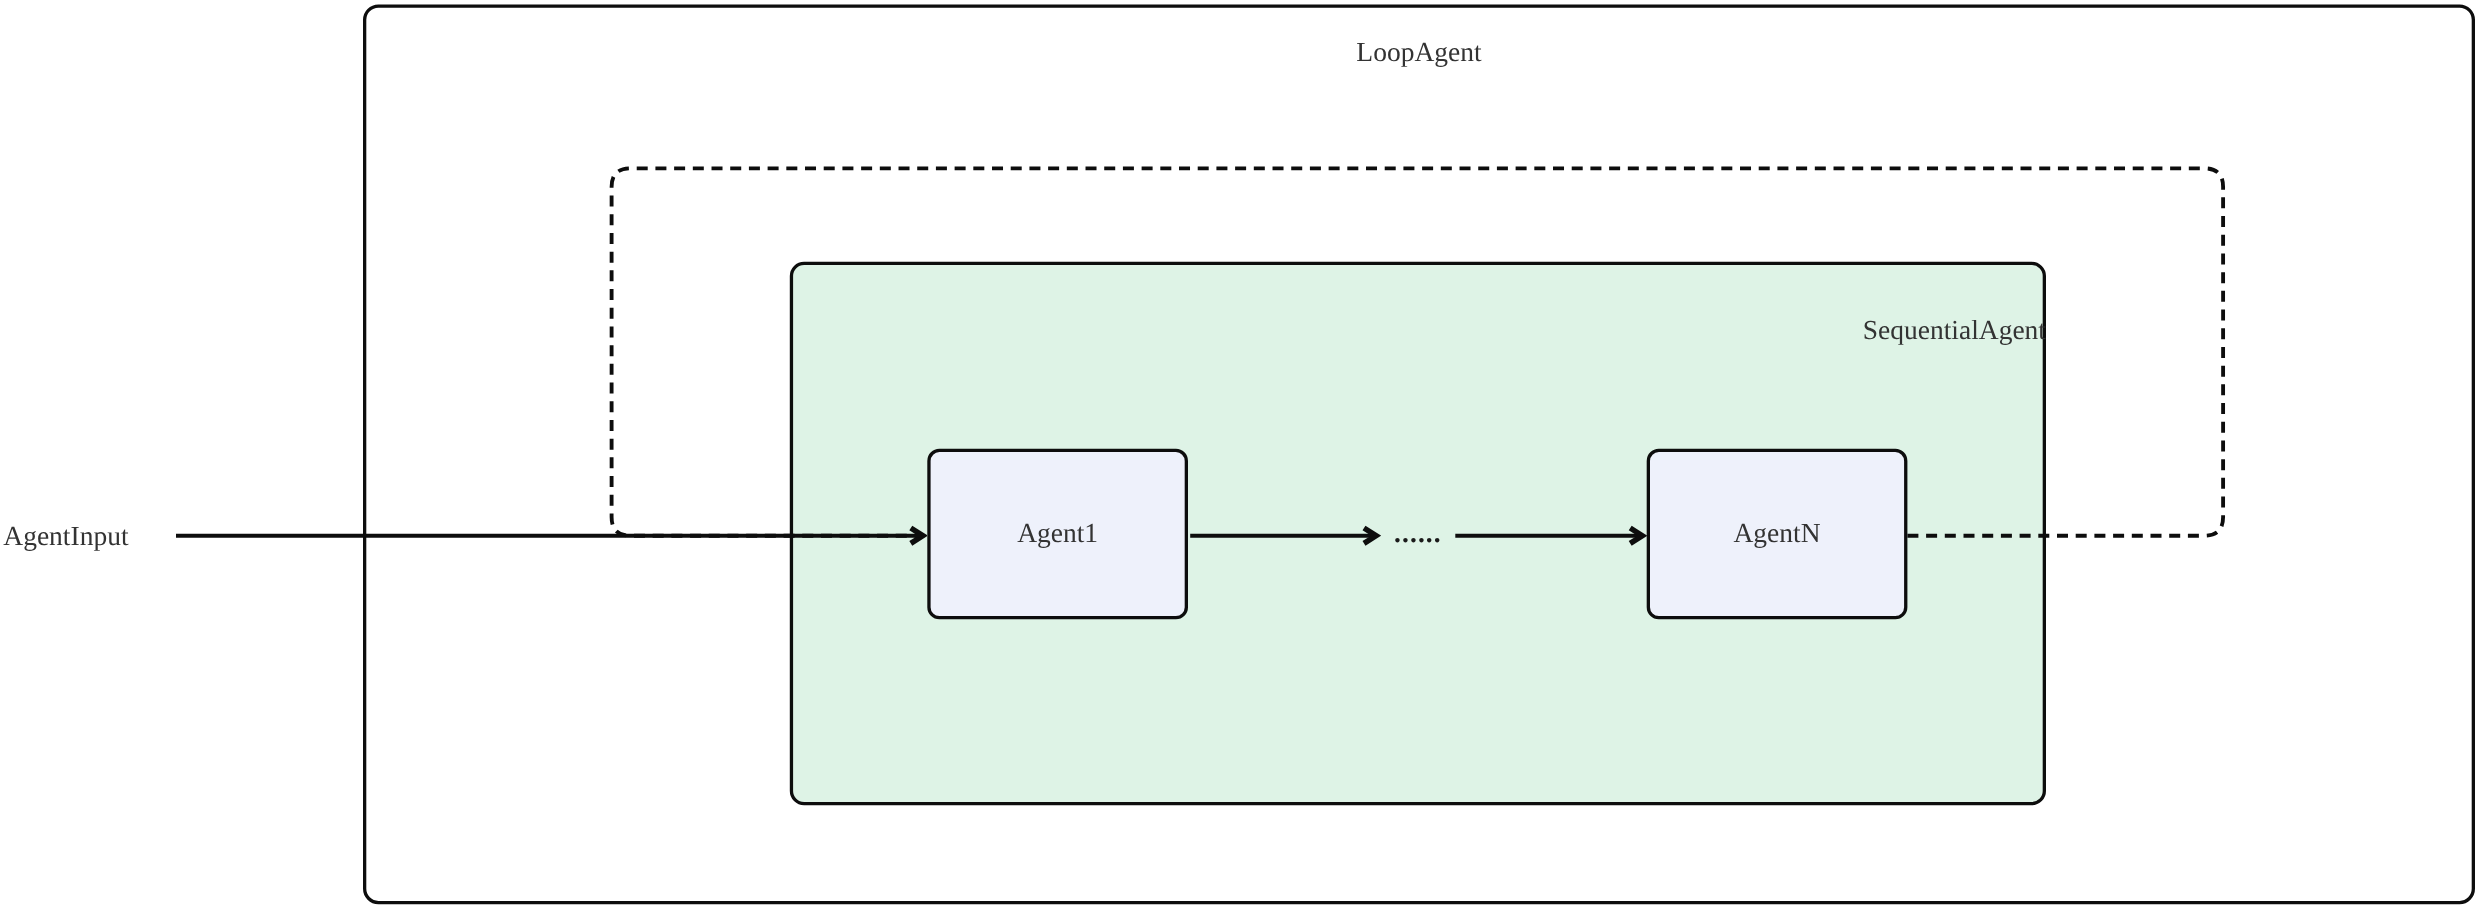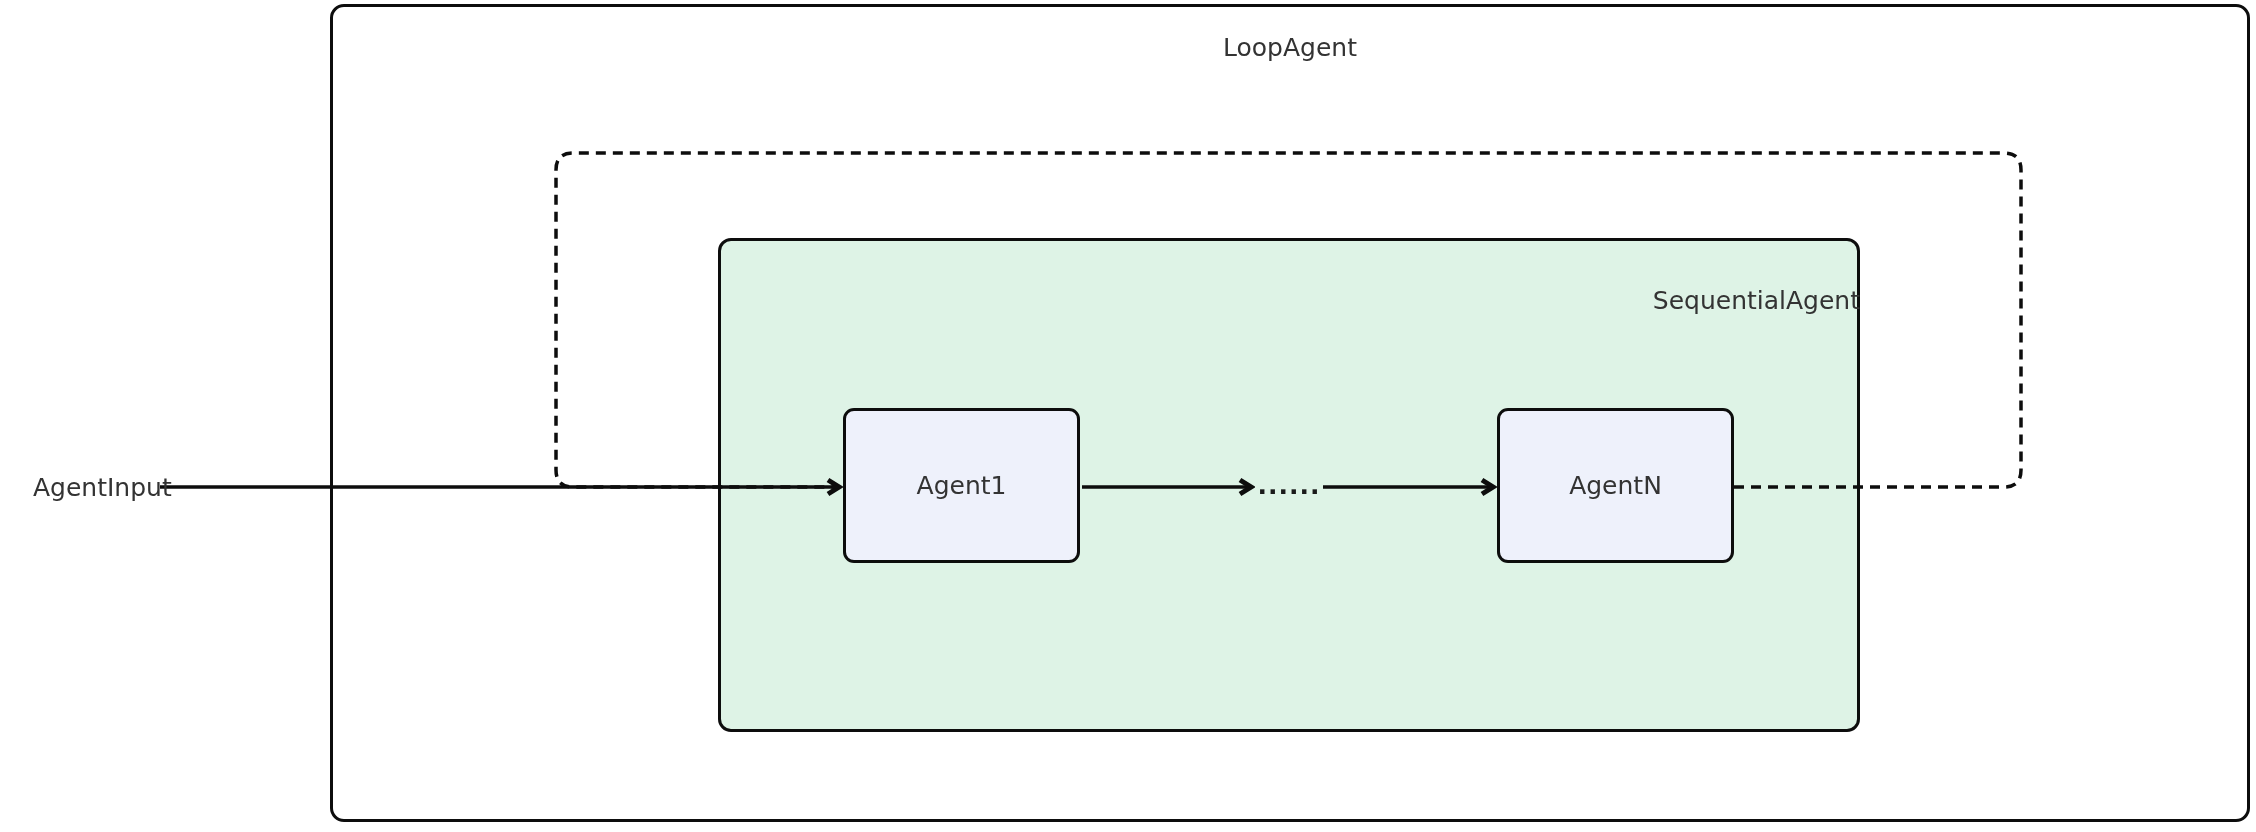--- a/index.html
+++ b/index.html
@@ -12,20 +12,21 @@
   * { margin: 0; padding: 0; box-sizing: border-box; }
   html, body { background: var(--background); }
   body { font-family: "DejaVu Sans", "Liberation Sans", sans-serif; color: var(--text); }
 
   .canvas {
     position: relative;
     width: 2256px;
     height: 832px;
     background: var(--background);
     overflow: hidden;
+    font-family: Liberation Serif, serif;
   }
 
   
   .outer-box {
     position: absolute;
     left: 330px; top: 4px;
     width: 1920px; height: 818px;
     border: 3px solid var(--stroke);
     border-radius: 14px;
     background: var(--background);
@@ -90,21 +91,20 @@
 
   
   .input-label {
     position: absolute;
     left: 3px; top: 474px;
     font-size: 25px;
     line-height: 28px;
     color: var(--text);
     z-index: 5;
     white-space: nowrap;
-    margin-left: 30px;
   }
   .ellipsis-label {
     position: absolute;
     left: 1289px; top: 472px;
     transform: translateX(-50%);
     font-size: 25px;
     line-height: 28px;
     font-weight: bold;
     color: #1a1a1a;
     letter-spacing: 1px;

